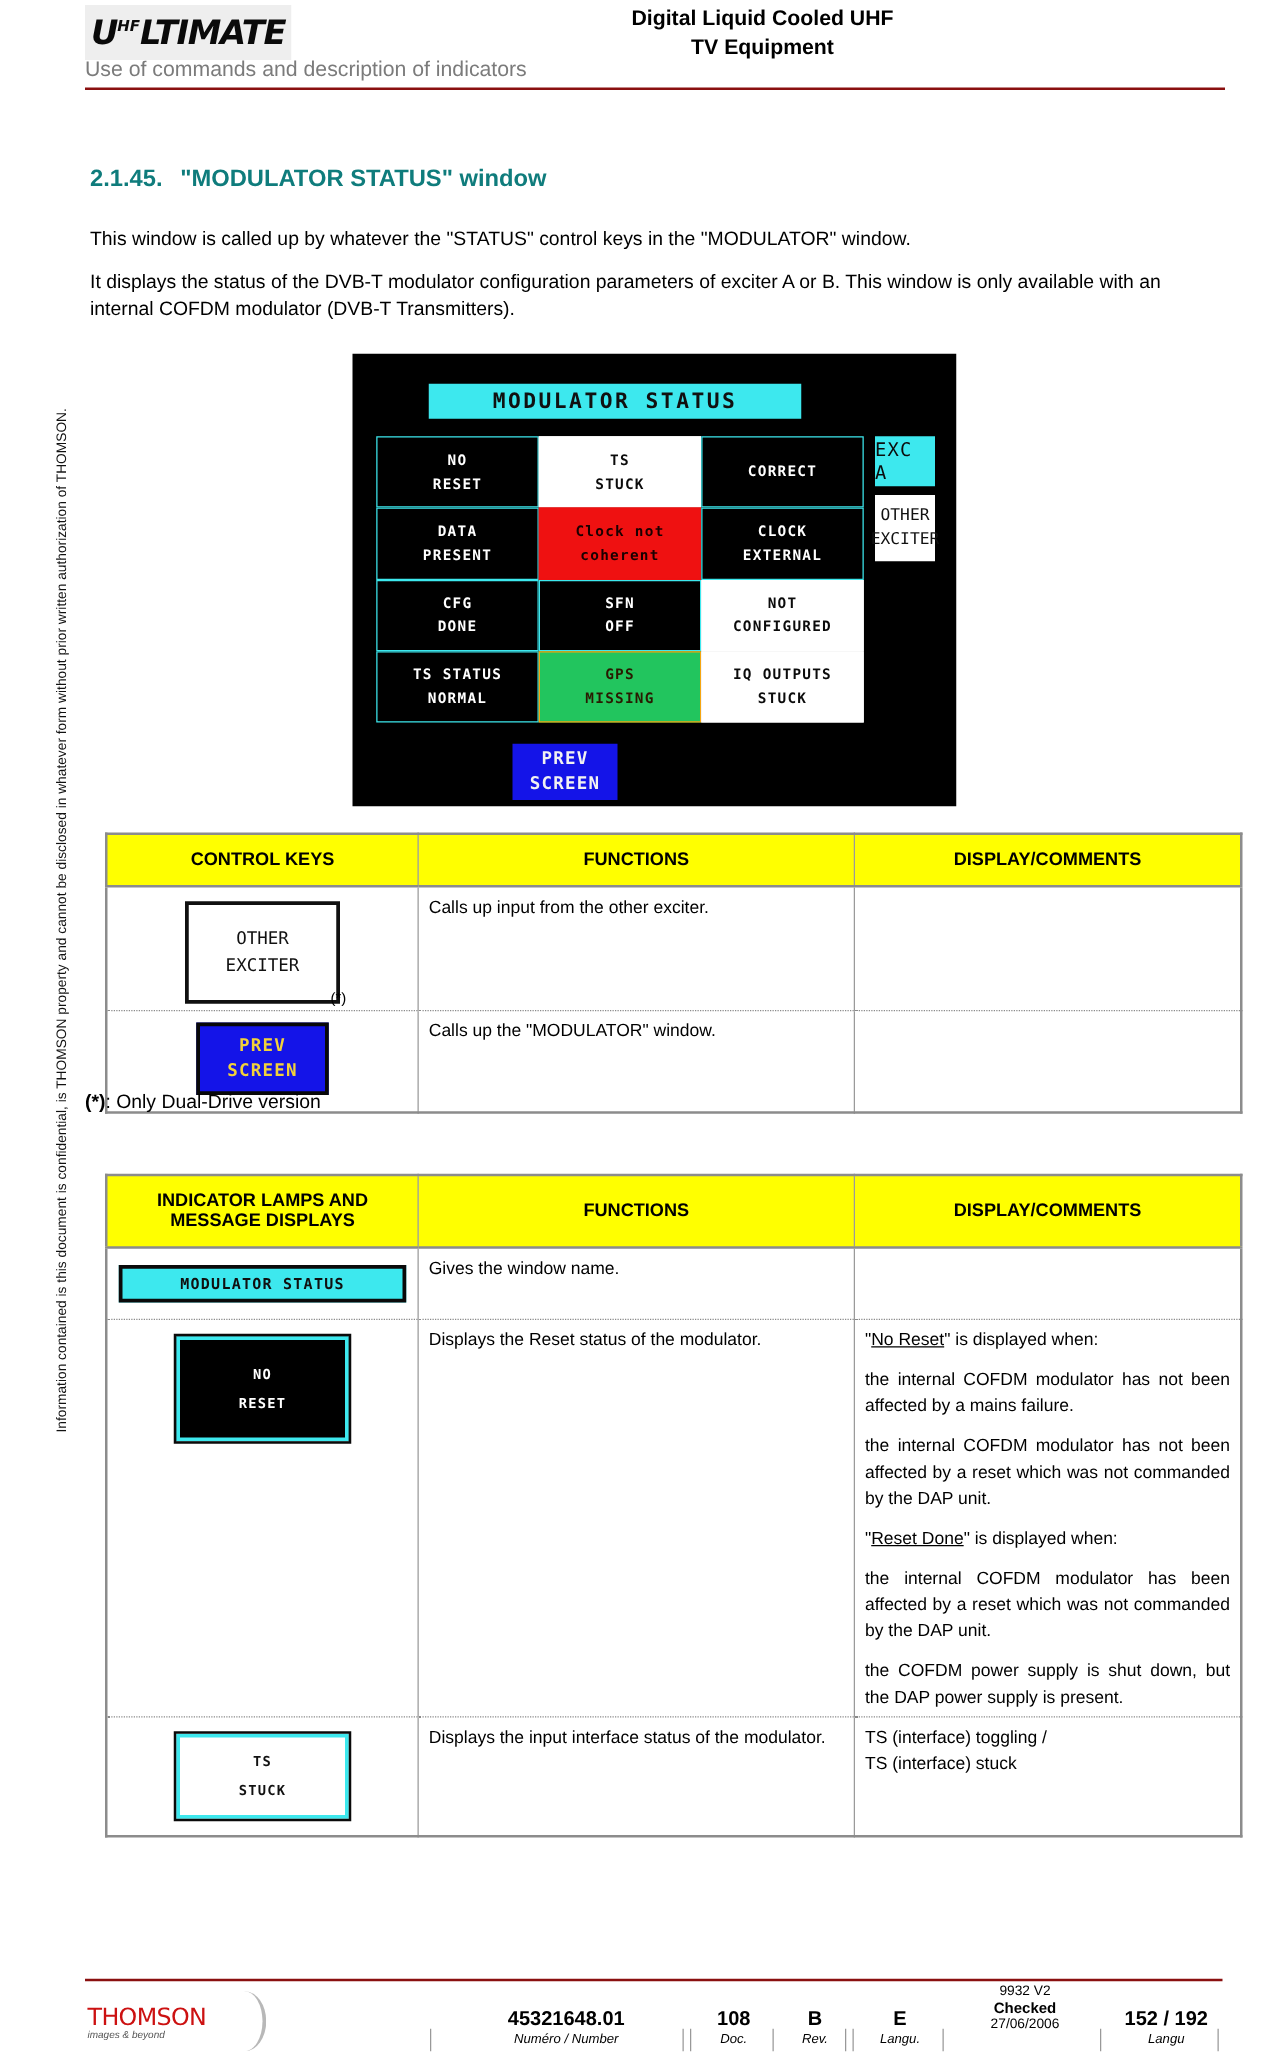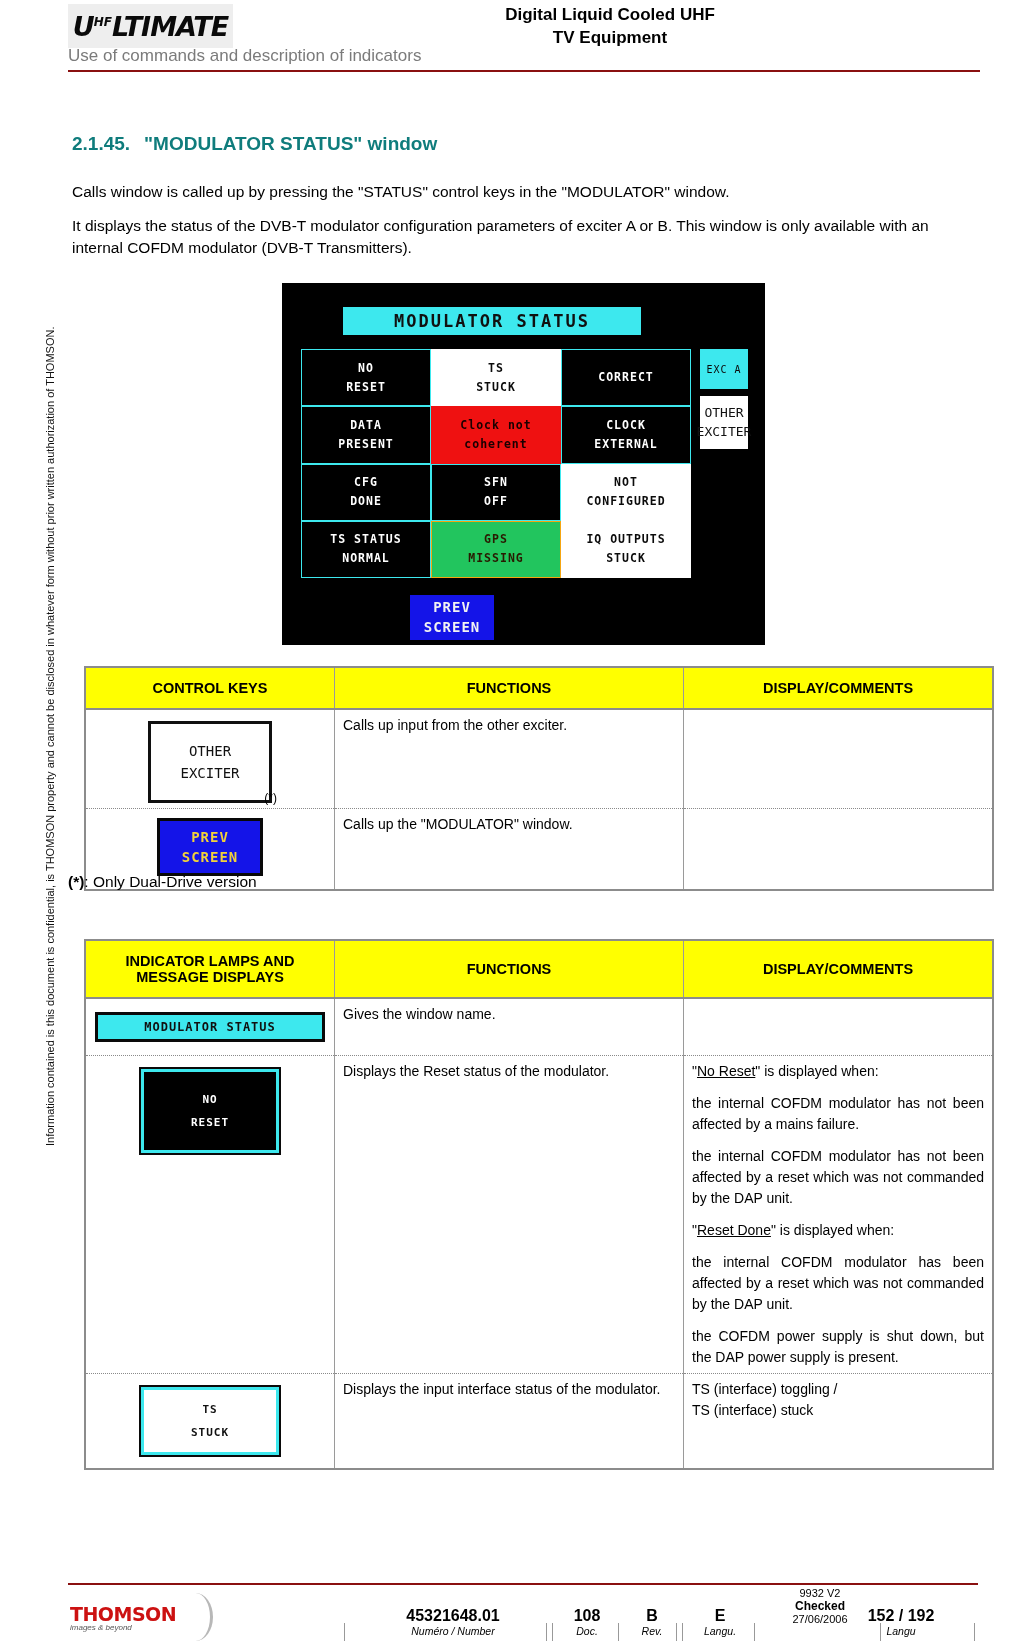--- a/index.html
+++ b/index.html
@@ -46,21 +46,21 @@
   .cell{border:1px solid #3de8ee;display:flex;flex-direction:column;
     align-items:center;justify-content:center;
     font-family:"DejaVu Sans Mono",monospace;font-size:11.5px;font-weight:bold;
     letter-spacing:1px;line-height:1.65;background:#000;color:#fff;text-align:center;}
   .cell.on-white{background:#fff;color:#0b0b0b;border-color:#ffffff;}
   .cell.on-red{background:#ef1111;color:#1a0000;border-color:#ef1111;}
   .cell.on-orange{background:#22c55e;color:#2a1a00;border-color:#f5a511;}
   .side-keys{position:absolute;left:418px;top:66px;width:48px;}
   .k-exc{width:100%;height:40px;background:#3de8ee;color:#0b0b0b;
     display:flex;align-items:center;justify-content:center;
-    font-family:"DejaVu Sans Mono",monospace;font-size:10px;letter-spacing:1px;}
+    font-family:"DejaVu Sans Mono",monospace;font-size:15px;letter-spacing:1px;}
   .k-other{width:100%;height:53px;margin-top:7px;background:#fff;color:#111;
     display:flex;flex-direction:column;align-items:center;justify-content:center;
     font-family:"DejaVu Sans Mono",monospace;font-size:13px;line-height:1.45;letter-spacing:0px;}
   .k-prev{position:absolute;left:128px;top:312px;width:84px;height:45px;background:#1414e8;
     display:flex;flex-direction:column;align-items:center;justify-content:center;
     font-family:"DejaVu Sans Mono",monospace;font-size:14px;font-weight:bold;
     color:#f2f2f2;line-height:1.4;letter-spacing:1px;}
 
   
   .tbl{position:absolute;left:84px;width:910px;border:2px solid #8c8c8c;
@@ -107,21 +107,21 @@
     font-family:"DejaVu Sans Mono",monospace;font-size:11px;font-weight:bold;
     color:#111;line-height:2.1;letter-spacing:1px;}
 
   .note{position:absolute;left:68px;top:873px;font-size:15.5px;}
   .note b{font-weight:bold;}
 
   
   .foot-rule{position:absolute;left:68px;top:1583px;width:910px;height:2px;background:#8a1010;}
   .foot{position:absolute;left:68px;top:1589px;width:910px;height:56px;}
   .th-logo{position:absolute;left:2px;top:14px;}
-  .th-logo .t1{font-family:"DejaVu Sans",sans-serif;font-weight:bold;font-size:19px;color:#cc1111;letter-spacing:-0.5px;}
+  .th-logo .t1{font-family:"DejaVu Sans",sans-serif;font-weight:normal;font-size:19px;color:#cc1111;letter-spacing:-0.5px;}
   .th-logo .t2{font-size:8px;color:#555;font-style:italic;margin-top:-2px;}
   .th-swish{position:absolute;left:116px;top:4px;width:26px;height:48px;
     border-right:3px solid #b8b8b8;border-radius:0 60% 60% 0 / 0 50% 50% 0;}
   .fcell{position:absolute;text-align:center;}
   .fval{font-weight:bold;font-size:16px;}
   .flab{font-style:italic;font-size:10.5px;}
   .fdiv{position:absolute;top:34px;width:1px;height:18px;background:#999;}
   .f-small{font-weight:normal;font-size:11px;}
 </style>
 </head>
@@ -137,21 +137,21 @@
   </div>
   <div class="hdr-sub">Use of commands and description of indicators</div>
   <div class="hdr-rule"></div>
 </div>
 
 <div class="side-vert">Information contained is this document is confidential, is THOMSON property and cannot be disclosed in whatever form without prior written authorization of THOMSON.</div>
 
 <div class="sec-title">
   <span class="num">2.1.45.</span><span>"MODULATOR STATUS" window</span>
 </div>
-<div class="para" id="p1">Calls window is called up by pressing the "STATUS" control keys in the "MODULATOR" window.</div>
+<div class="para" id="p1">This window is called up by whatever the "STATUS" control keys in the "MODULATOR" window.</div>
 <div class="para" id="p2">It displays the status of the DVB-T modulator configuration parameters of exciter A or B. This window is only available with an internal COFDM modulator (DVB-T Transmitters).</div>
 
 <div class="screen">
   <div class="scr-title">MODULATOR STATUS</div>
 
   <div class="grid">
     <div class="cell">
       <span>NO</span>
       <span>RESET</span>
     </div>
@@ -327,21 +327,21 @@
   </div>
   <div class="fcell" style="left:616px;top:18px;width:72px">
     <div class="fval">E</div>
     <div class="flab">Langu.</div>
   </div>
   <div class="fcell" style="left:692px;top:-2px;width:120px">
     <div class="f-small">9932 V2</div>
     <div style="font-weight:bold;font-size:12px">Checked</div>
     <div class="flab" style="font-style:normal;font-size:11px">27/06/2006</div>
   </div>
-  <div class="fcell" style="left:786px;top:18px;width:94px">
+  <div class="fcell" style="left:818px;top:18px;width:94px">
     <div class="fval">152 / 192</div>
     <div class="flab">Langu</div>
   </div>
 
   <div class="fdiv" style="left:276px"></div>
   <div class="fdiv" style="left:478px"></div>
   <div class="fdiv" style="left:484px"></div>
   <div class="fdiv" style="left:550px"></div>
   <div class="fdiv" style="left:608px"></div>
   <div class="fdiv" style="left:614px"></div>

